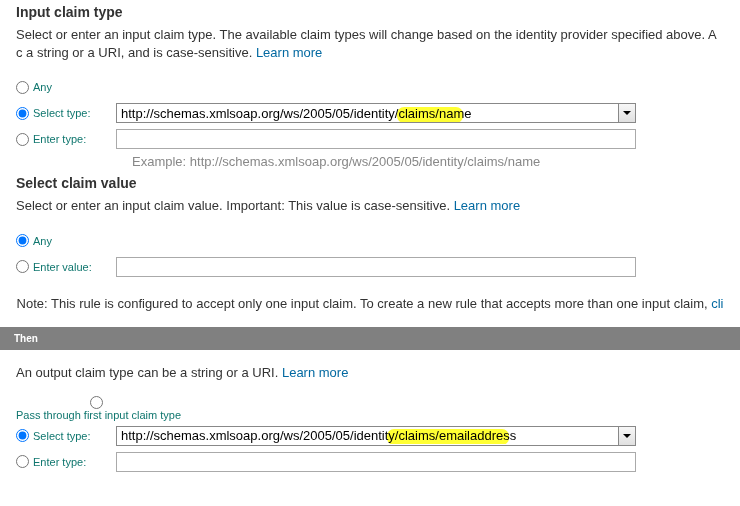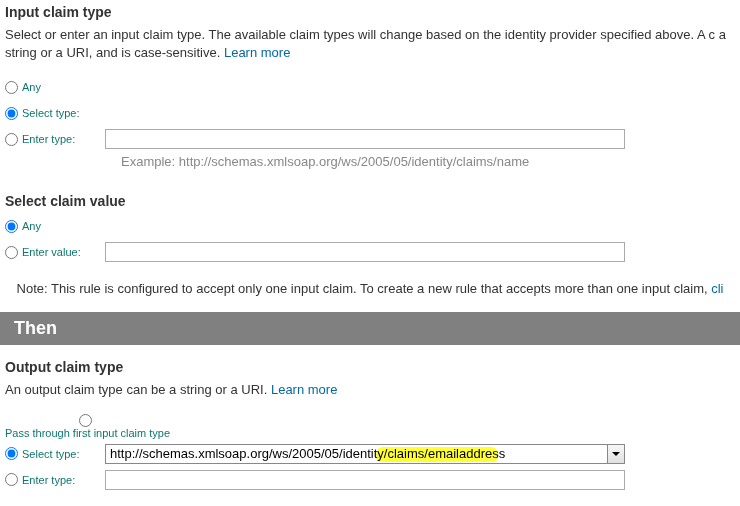--- a/index.html
+++ b/index.html
@@ -5,21 +5,21 @@
   * { box-sizing: border-box; }
   body {
     margin: 0;
     padding: 0;
     font-family: "Segoe UI", Tahoma, Arial, sans-serif;
     font-size: 13px;
     color: #333;
     background: #fff;
     width: 740px;
   }
-  .section { padding: 0 5px; }
+  .section { padding: 0 16px; }
   .section-header {
     font-weight: 600;
     font-size: 14px;
     color: #333;
     margin: 4px 0 6px 0;
   }
   .desc {
     font-size: 13px;
     color: #333;
     line-height: 1.4;
@@ -88,34 +88,34 @@
     border: 1px solid #aaa;
     padding: 1px 4px;
     font-size: 13px;
     font-family: inherit;
   }
   .example {
     margin-left: 116px;
     font-size: 13px;
     color: #888;
     margin-top: 2px;
-    margin-bottom: 24px;
+    margin-bottom: 6px;
   }
   .note {
     padding: 0 16px;
     font-size: 13px;
     color: #333;
     margin: 6px 0 16px 0;
     text-align: center;
   }
   .then-bar {
     background: #808080;
     color: #fff;
     font-weight: 600;
-    font-size: 18px;
+    font-size: 10px;
     padding: 6px 14px;
     margin: 0 0 14px 0;
   }
   .highlight {
     position: absolute;
     background: rgba(255,255,0,0.8);
     height: 16px;
     top: 2px;
     border-radius: 7px;
     pointer-events: none;
@@ -138,37 +138,51 @@
       <input type="radio" name="ict" style="">
       <span class="radio-label-text">Any</span>
     </div>
   </div>
 
   <div class="radio-row">
     <div class="radio-label-cell">
       <input type="radio" name="ict" checked="" style="">
       <span class="radio-label-text">Select type:</span>
     </div>
+    <div class="field-cell">
+      <div class="select-box">
+        <div class="select-value">
+          <span class="highlight hl1"></span>
+          <span class="value-text">http://schemas.xmlsoap.org/ws/2005/05/identity/claims/name</span>
+        </div>
+        <div class="dropdown-btn">
+          <div class="dropdown-arrow"></div>
+        </div>
+      </div>
+    </div>
   </div>
 
   <div class="radio-row">
     <div class="radio-label-cell">
       <input type="radio" name="ict" style="">
       <span class="radio-label-text">Enter type:</span>
     </div>
     <div class="field-cell">
       <input class="text-input" type="text" value="" style="">
     </div>
   </div>
 
   <div class="example">Example: http://schemas.xmlsoap.org/ws/2005/05/identity/claims/name</div>
 </div>
 
 <div class="section">
   <div class="section-header">Select claim value</div>
+  <div class="desc">
+    <span>Select or enter an input claim value. Important: This value is case-sensitive. </span><a class="link">Learn more</a>
+  </div>
 
   <div class="radio-row">
     <div class="radio-label-cell">
       <input type="radio" name="icv" checked="" style="">
       <span class="radio-label-text">Any</span>
     </div>
   </div>
 
   <div class="radio-row">
     <div class="radio-label-cell">
@@ -181,21 +195,20 @@
   </div>
 </div>
 
 <div class="note" style="margin-top:18px;">
   <span>Note: This rule is configured to accept only one input claim. To create a new rule that accepts more than one input claim, </span><a class="link">cli</a>
 </div>
 
 <div class="then-bar">Then</div>
 
 <div class="section">
-  <div class="section-header">Output claim type</div>
   <div class="desc">
     <span>An output claim type can be a string or a URI. </span><a class="link">Learn more</a>
   </div>
 
   <div class="radio-row">
     <div class="radio-label-cell" style="width:auto;flex-direction:column;">
       <input type="radio" name="oct" style="">
       <span class="radio-label-text">Pass through first input claim type</span>
     </div>
   </div>

